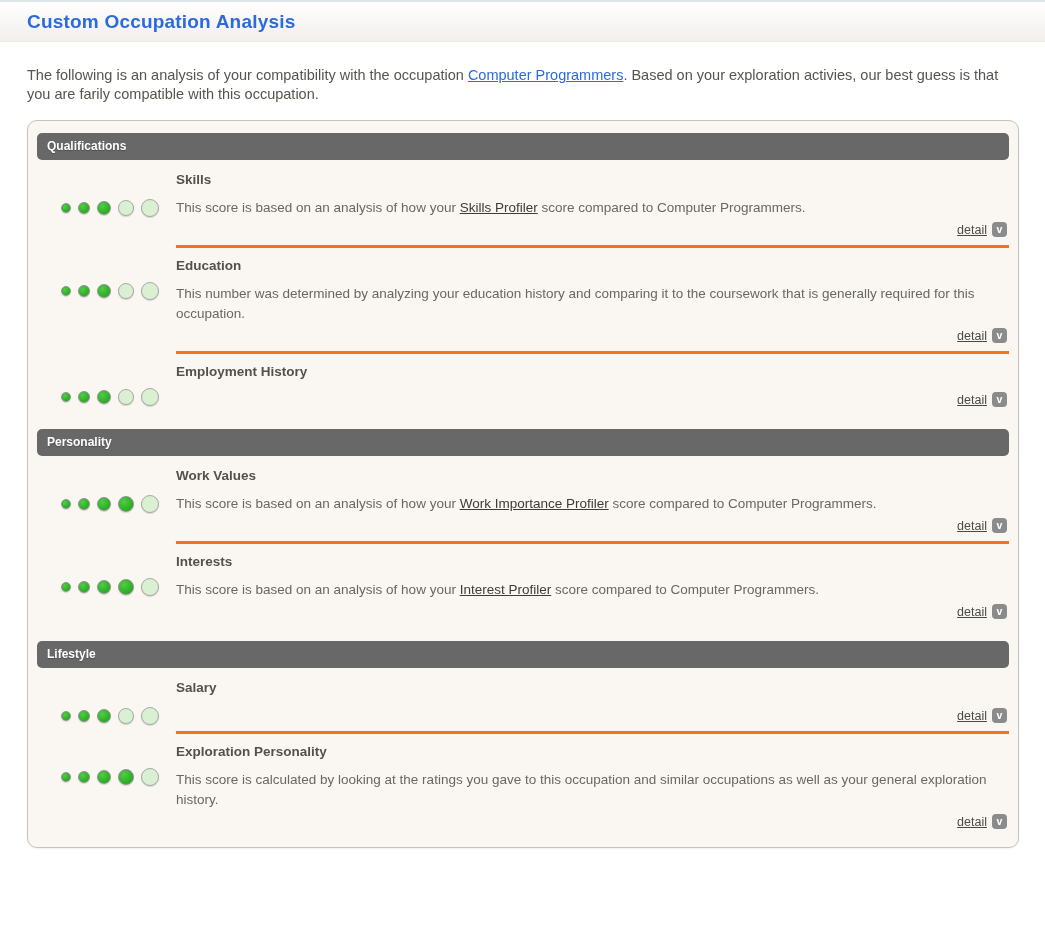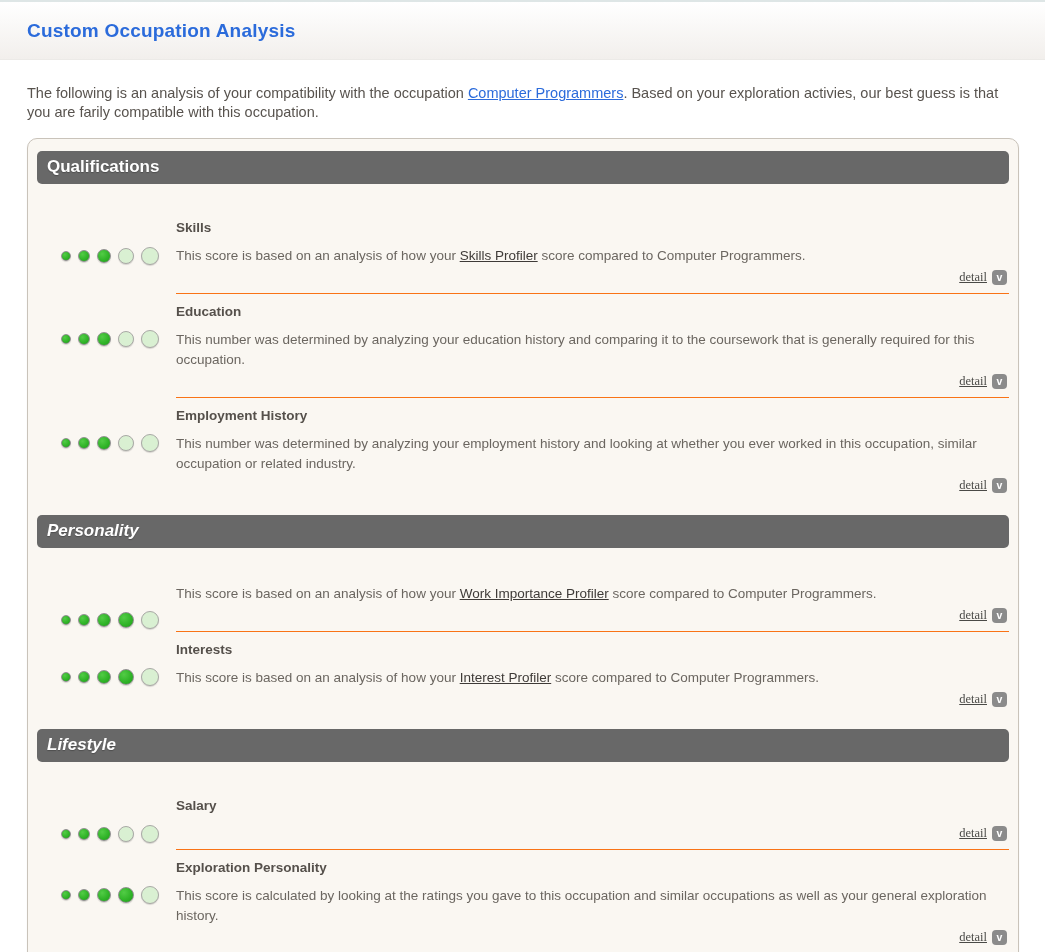--- a/index.html
+++ b/index.html
@@ -4,21 +4,21 @@
 <style>
   * { box-sizing: border-box; }
   html,body { margin:0; padding:0; background:#ffffff; }
   body {
     width:1045px; height:952px; overflow:hidden;
     font-family:"Liberation Sans","DejaVu Sans",sans-serif;
     color:#555550;
   }
   
   .topbar {
-    height:60px; width:100%;
+    height:42px; width:100%;
     background:linear-gradient(#ffffff,#f2efec);
     border-top:2px solid #dee6e6;
     border-bottom:1px solid #eceae7;
     display:flex; align-items:center;
   }
   .page-title {
     margin:0 0 0 27px;
     font-size:19px; font-weight:bold; color:#2b6bdb;
     letter-spacing:.2px;
   }
@@ -35,26 +35,26 @@
     background:#faf7f2;
     border:1px solid #c9c3ba;
     border-radius:10px;
     padding:12px 9px 10px 9px;
     box-shadow:0 1px 2px rgba(0,0,0,.06);
   }
   .section-bar {
     background:#686868;
     border-radius:5px;
     color:#ffffff;
-    font-size:17px; font-weight:bold;
+    font-size:12px; font-weight:bold;
     padding:6px 10px 7px 10px;
     text-shadow:0 1px 1px rgba(0,0,0,.25);
   }
-  .section-bar + .section-content { padding-top:26px; }
-  .section-bar:not(:first-child) { margin-top:14px;font-style:italic; }
+  .section-bar + .section-content { padding-top:2px; }
+  .section-bar:not(:first-child) { margin-top:14px; }
   
   .row { display:flex; }
   .dots-col {
     flex:none; width:139px;
     padding:37px 0 0 24px;
   }
   .dots { display:flex; align-items:center; gap:7px; height:18px; }
   .dot {
     display:inline-block; border-radius:50%;
     box-shadow:0 1px 1px rgba(0,0,0,.15);
@@ -66,36 +66,36 @@
   .dot.empty {
     border:1px solid #a9a9a6;
     background:#d9f0d2;
   }
   .dot.d0 { width:10px; height:10px; }
   .dot.d1 { width:12px; height:12px; }
   .dot.d2 { width:14px; height:14px; }
   .dot.d3 { width:16px; height:16px; }
   .dot.d4 { width:18px; height:18px; }
   .row-right { flex:1; padding:10px 2px 6px 0; }
-  .row:not(:first-child) .row-right { border-top:1px solid #f97316; }
+  .row:not(:first-child) .row-right { border-top:3px solid #f97316; }
   .row-title {
     margin:0 0 11px 0;
     font-size:13.5px; line-height:15px; font-weight:bold; color:#55504b;
   }
   .row-desc {
     margin:0; font-size:13.5px; line-height:20px; color:#6b6660;
   }
   a.dark-link { color:#3f3b38; text-decoration:underline; cursor:pointer;margin-top:20px; }
   .detail-row {
     margin-top:2px; padding:2px 0;
     text-align:right;
     display:flex; justify-content:flex-end; align-items:center; gap:5px;
   }
   a.detail-link {
-    font-size:12.5px; color:#4a4a47; text-decoration:underline; cursor:pointer;font-family:Liberation Serif, serif;
+    font-size:12.5px; color:#4a4a47; text-decoration:underline; cursor:pointer;
   }
   .toggle-btn {
     display:inline-block; width:15px; height:15px;
     background:#8b8b8b; border-radius:4px;
     color:#ffffff; font-size:10.5px; line-height:15px; font-weight:bold;
     text-align:center; cursor:pointer;
   }
 </style>
 </head>
 <body>
@@ -156,21 +156,20 @@
         <span class="dots">
             <span class="dot d0 filled"></span>
             <span class="dot d1 filled"></span>
             <span class="dot d2 filled"></span>
             <span class="dot d3 empty"></span>
             <span class="dot d4 empty"></span>
           </span>
       </div>
       <div class="row-right">
         <h3 class="row-title">Employment History</h3>
-        <p class="row-desc"><span>This number was determined by analyzing your employment history and looking at whether you ever worked in this occupation, similar occupation or related industry.</span><a class="dark-link"></a><span></span></p>
         <div class="detail-row">
           <a class="detail-link">detail</a>
           <span class="toggle-btn">v</span>
         </div>
       </div>
     </div>
 
   </div>
 
   <div class="section-bar">Personality</div>
@@ -180,20 +179,21 @@
       <div class="dots-col">
         <span class="dots">
             <span class="dot d0 filled"></span>
             <span class="dot d1 filled"></span>
             <span class="dot d2 filled"></span>
             <span class="dot d3 filled"></span>
             <span class="dot d4 empty"></span>
           </span>
       </div>
       <div class="row-right">
+        <h3 class="row-title">Work Values</h3>
         <p class="row-desc"><span>This score is based on an analysis of how your </span><a class="dark-link">Work Importance Profiler</a><span> score compared to Computer Programmers.</span></p>
         <div class="detail-row">
           <a class="detail-link">detail</a>
           <span class="toggle-btn">v</span>
         </div>
       </div>
     </div>
 
     <div class="row">
       <div class="dots-col">

